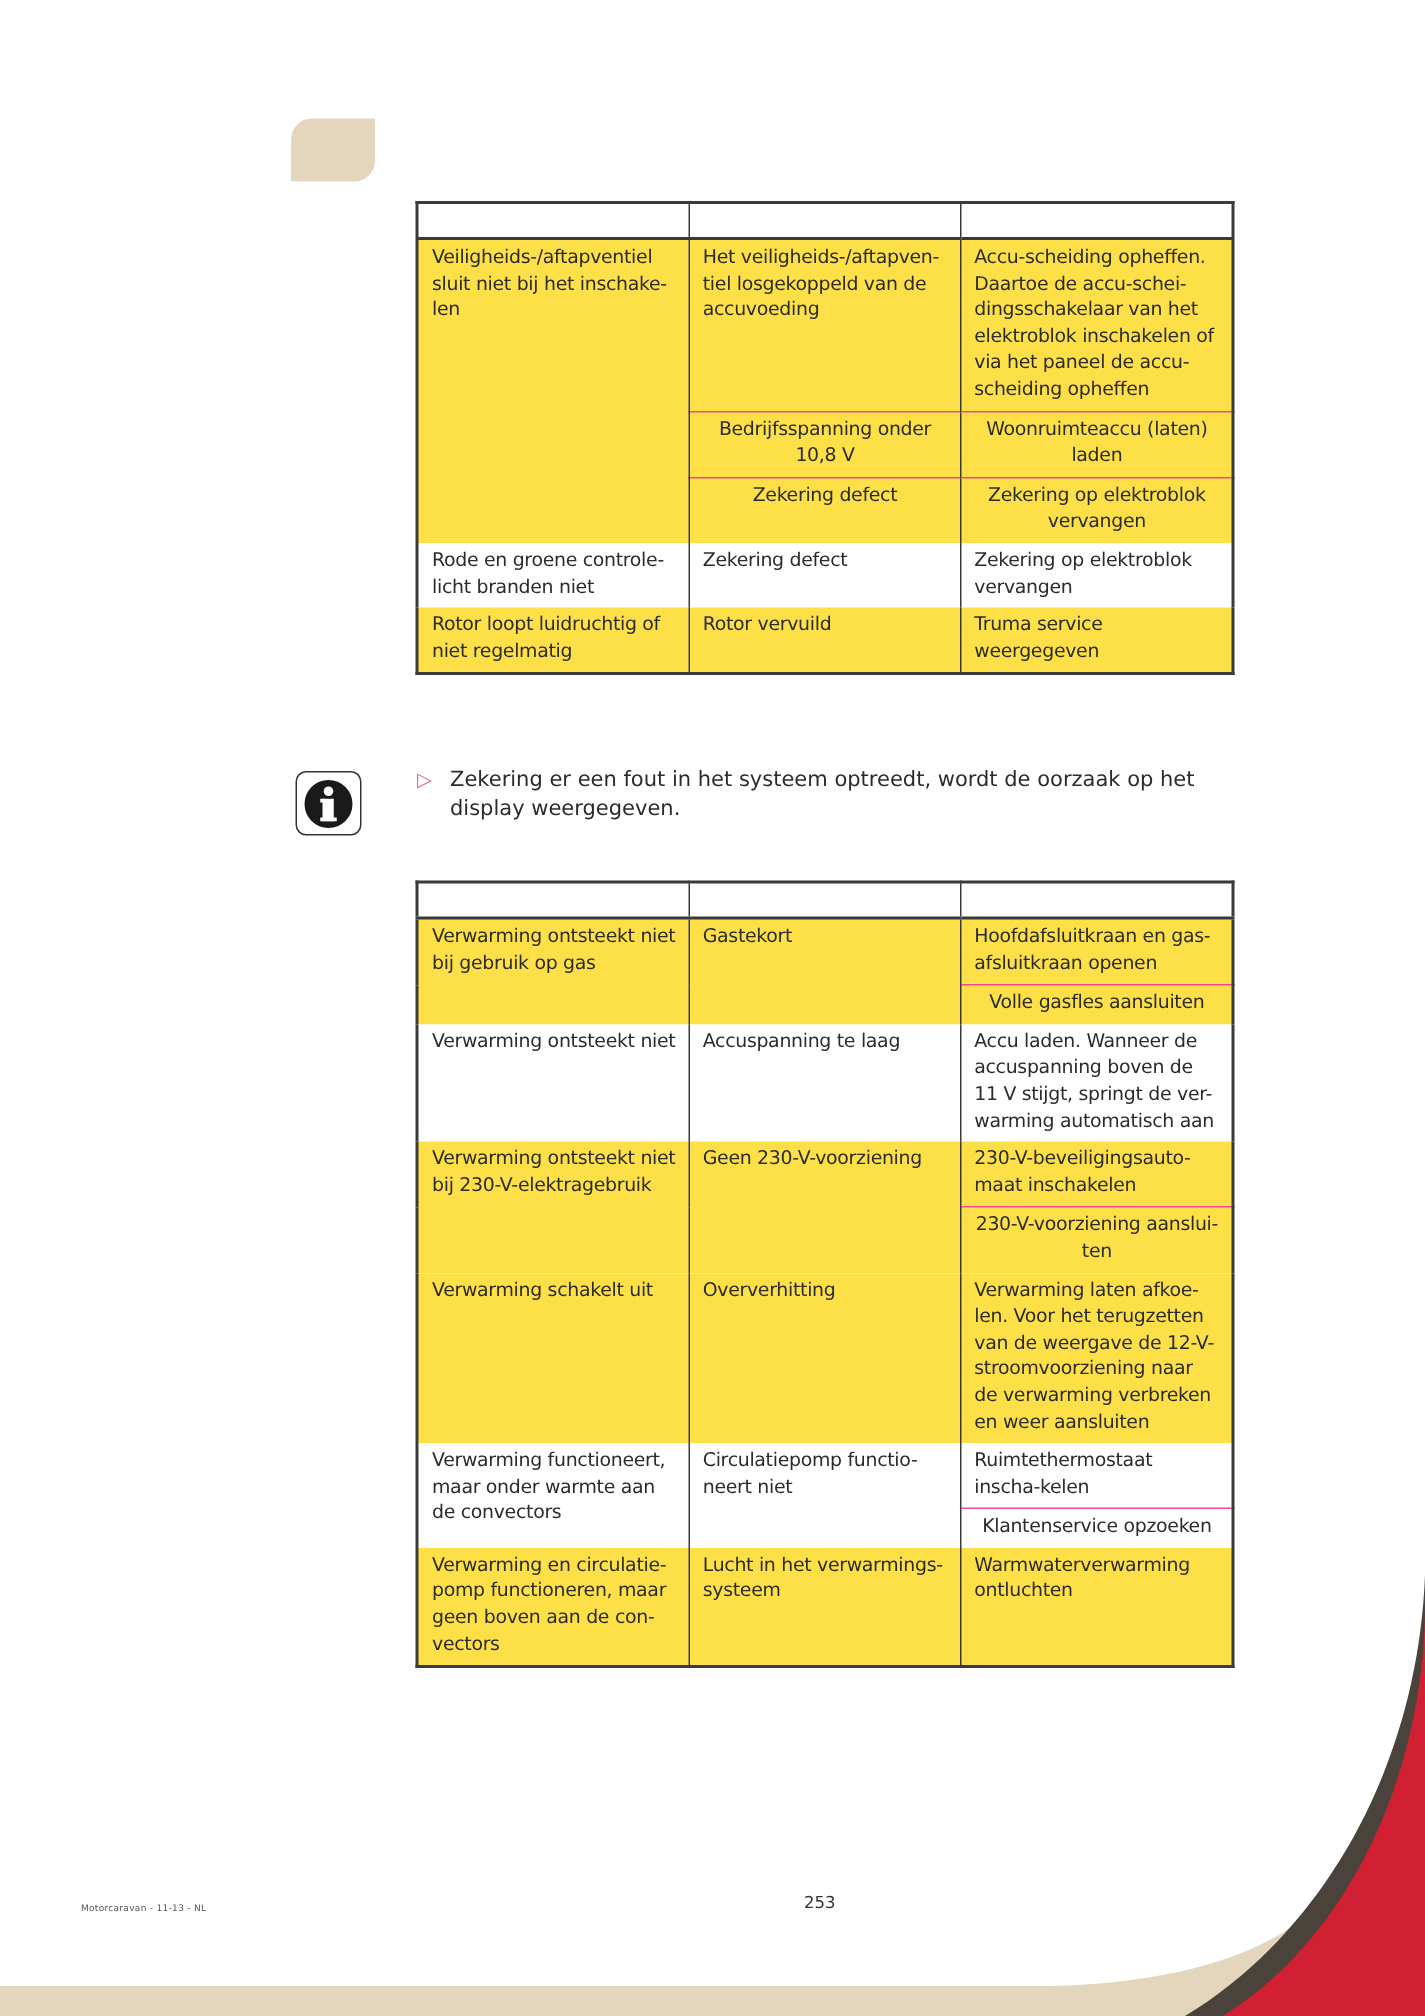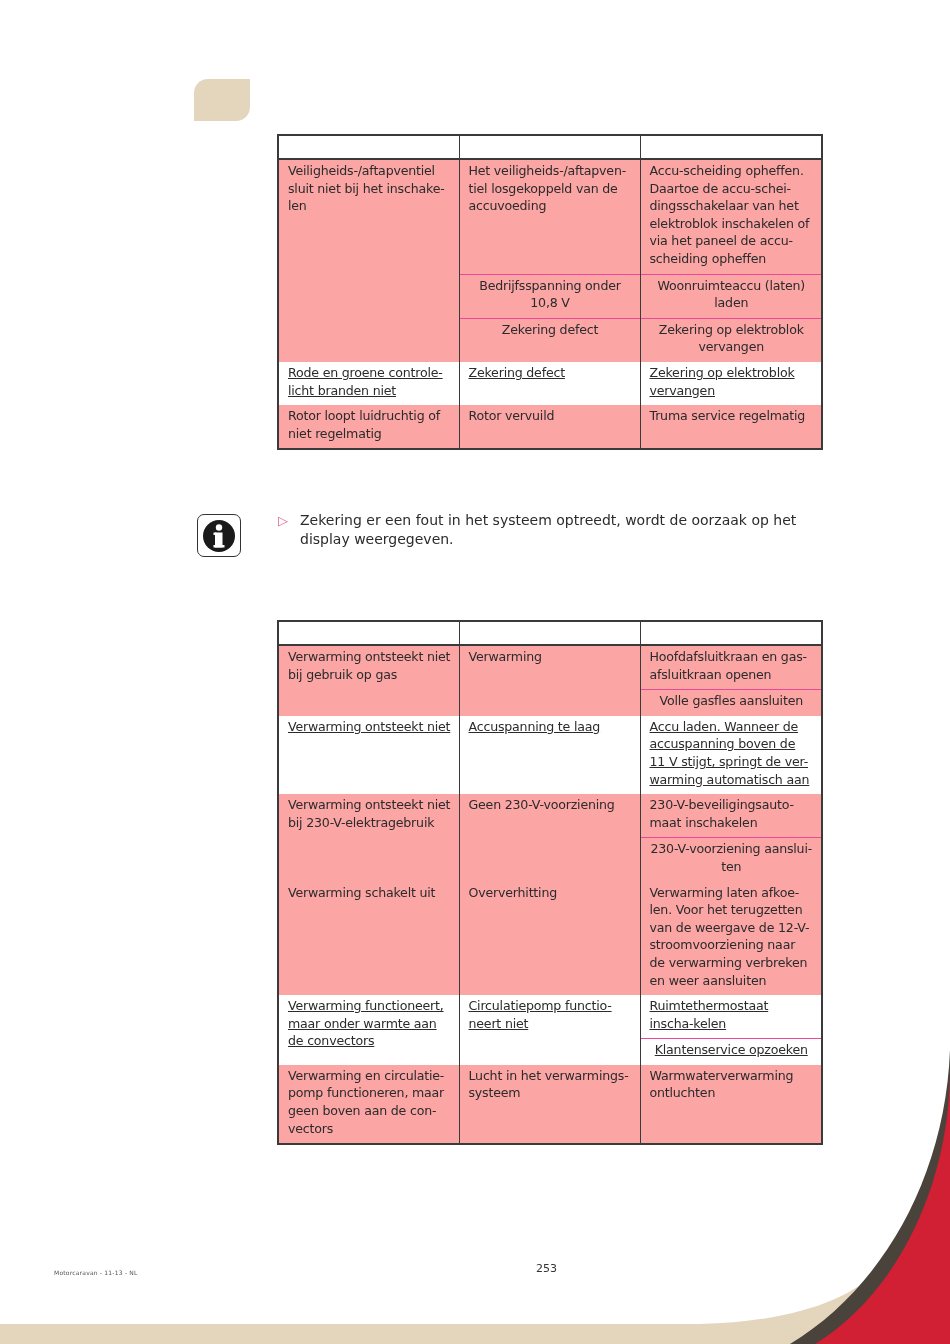--- a/index.html
+++ b/index.html
@@ -25,24 +25,24 @@
   table.trouble th {
     height: 22px; border: 1px solid #3a3a3a; border-bottom: 2px solid #3a3a3a;
     background: #fff; padding: 0;
   }
   table.trouble td {
     vertical-align: top; padding: 2px 8px 6px 9px;
     border-left: 1px solid #3a3a3a; border-right: 1px solid #3a3a3a;
     letter-spacing: -0.2px;
   }
   table.trouble td.sub { border-top: 1px solid #ec4899; text-align: center; }
-  tr.shade td { background: #fca5a5; margin-left: 48px; }
-  tr.plain td { background: #ffffff; text-decoration: underline; }
+  tr.shade td { background: #fde047; margin-left: 48px; }
+  tr.plain td { background: #ffffff; }
   #t1 { top: 134px; }
-  #t2 { top: 620px; }
+  #t2 { top: 587px; }
 
   .info-icon {
     position: absolute; left: 197px; top: 514px; width: 44px; height: 43px;
     border: 1.5px solid #333; border-radius: 7px; box-sizing: border-box;
     display: flex; align-items: center; justify-content: center;
   }
   .note {
     position: absolute; left: 278px; top: 511px; width: 545px;
     font-size: 14px; line-height: 19px; color: #2b2b2b;
     display: flex;
@@ -90,21 +90,21 @@
         <td class="sub">Zekering op elektroblok vervangen</td>
       </tr>
       <tr class="plain">
         <td rowspan="1">Rode en groene controle-licht branden niet</td>
         <td rowspan="1">Zekering defect</td>
         <td>Zekering op elektroblok vervangen</td>
       </tr>
       <tr class="shade">
         <td rowspan="1">Rotor loopt luidruchtig of niet regelmatig</td>
         <td rowspan="1">Rotor vervuild</td>
-        <td>Truma service regelmatig</td>
+        <td>Truma service weergegeven</td>
       </tr>
     </tbody>
 </table>
 
 <div class="info-icon">
   <svg width="34" height="34" viewBox="0 0 34 34">
     <circle cx="17" cy="17" r="16" fill="#1a1a1a"></circle>
     <circle cx="17" cy="8.5" r="3.2" fill="#fff"></circle>
     <rect x="13" y="13.5" width="7.5" height="15" fill="#fff"></rect>
     <rect x="11.5" y="13.5" width="3" height="2.5" fill="#fff"></rect>
@@ -125,21 +125,21 @@
   <thead>
     <tr>
       <th></th>
       <th></th>
       <th></th>
     </tr>
   </thead>
   <tbody>
       <tr class="shade">
         <td rowspan="2">Verwarming ontsteekt niet bij gebruik op gas</td>
-        <td rowspan="2">Verwarming</td>
+        <td rowspan="2">Gastekort</td>
         <td>Hoofdafsluitkraan en gas-afsluitkraan openen</td>
       </tr>
       <tr class="shade">
         <td class="sub">Volle gasfles aansluiten</td>
       </tr>
       <tr class="plain">
         <td rowspan="1">Verwarming ontsteekt niet</td>
         <td rowspan="1">Accuspanning te laag</td>
         <td>Accu laden. Wanneer de accuspanning boven de 11 V stijgt, springt de ver-warming automatisch aan</td>
       </tr>

